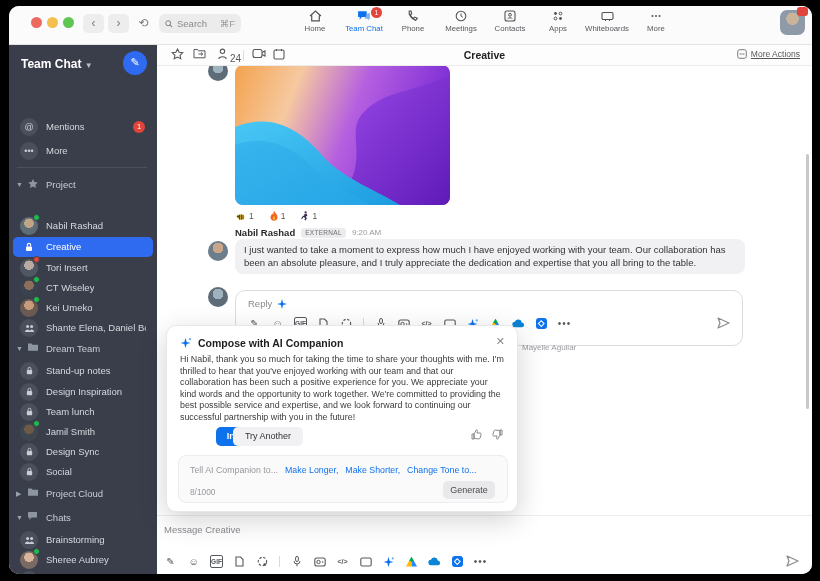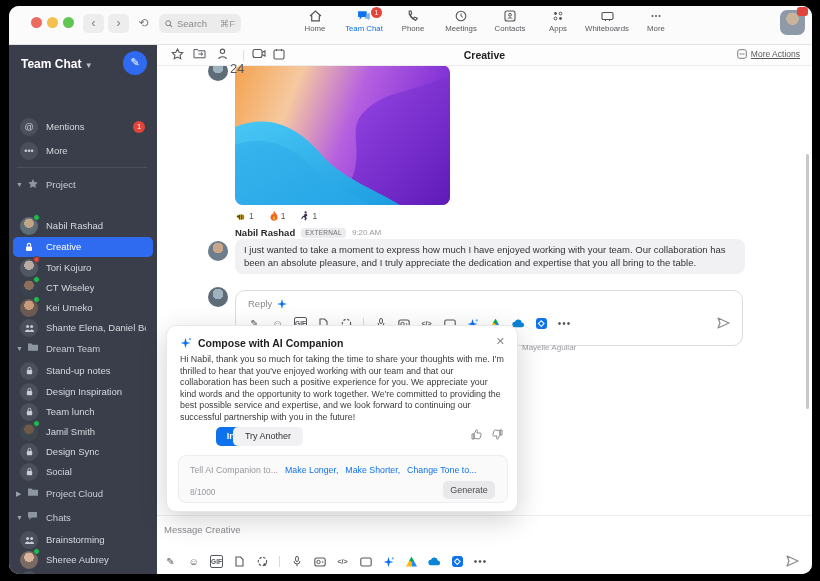--- a/index.html
+++ b/index.html
@@ -249,21 +249,21 @@
           <svg width="10" height="11" viewBox="0 0 10 11">
             <rect x="2" y="4.5" width="6" height="4.5" rx="1" fill="#fff"></rect>
             <path d="M3.4 4.5V3a1.6 1.6 0 013.2 0v1.5" fill="none" stroke="#fff" stroke-width="1.1"></path>
           </svg>
         </div>
       <div class="lbl">Creative</div>
     </div>
     <div class="sb-row" style="top:213px">
       <div class="sb-av" style="background:radial-gradient(circle at 50% 35%, #B9A9A0 0 32%, #4F5862 33%)"></div>
       <div class="dot r"></div>
-      <div class="lbl">Tori Kojuro</div>
+      <div class="lbl">Tori Insert</div>
     </div>
     <div class="sb-row" style="top:233px">
       <div class="sb-av" style="background:radial-gradient(circle at 50% 35%, #8B6F5B 0 32%, #39424E 33%)"></div>
       <div class="dot g"></div>
       <div class="lbl">CT Wiseley</div>
     </div>
     <div class="sb-row" style="top:253px">
       <div class="sb-av" style="background:radial-gradient(circle at 50% 35%, #C79A7C 0 32%, #6A5A52 33%)"></div>
       <div class="dot g"></div>
       <div class="lbl">Kei Umeko</div>
@@ -391,21 +391,21 @@
           <path d="M1 1.5h3.5l1 1.3H12v7H1z" fill="none" stroke="#55585C" stroke-width="1"></path>
           <path d="M5.5 6h4M8 4.5L9.7 6 8 7.5" fill="none" stroke="#55585C" stroke-width="1"></path>
         </svg>
       </div>
     <div class="ch-ic" style="left:60px">
         <svg width="11" height="12" viewBox="0 0 10 11">
           <circle cx="5" cy="3" r="2" fill="none" stroke="#55585C"></circle>
           <path d="M1.5 10c.4-2.6 6.6-2.6 7 0" fill="none" stroke="#55585C"></path>
         </svg>
       </div>
-    <div class="ch-ic" style="left:73px;font-size:13px;top:16px">24</div>
+    <div class="ch-ic" style="left:73px;font-size:10px;top:8px">24</div>
     <div class="ch-ic" style="left:86px;top:5px;width:1px;height:11px;background:#DDD"></div>
     <div class="ch-ic" style="left:95px">
         <svg width="14" height="11" viewBox="0 0 14 11">
           <rect x="1" y="1.5" width="9" height="8" rx="2" fill="none" stroke="#55585C" stroke-width="1.1"></rect>
           <path d="M10 4.5L13 3v5l-3-1.5" fill="none" stroke="#55585C" stroke-width="1.1"></path>
         </svg>
       </div>
     <div class="ch-ic" style="left:116px">
         <svg width="12" height="12" viewBox="0 0 12 12">
           <rect x="1" y="2" width="10" height="9" rx="1.5" fill="none" stroke="#55585C" stroke-width="1.1"></rect>

